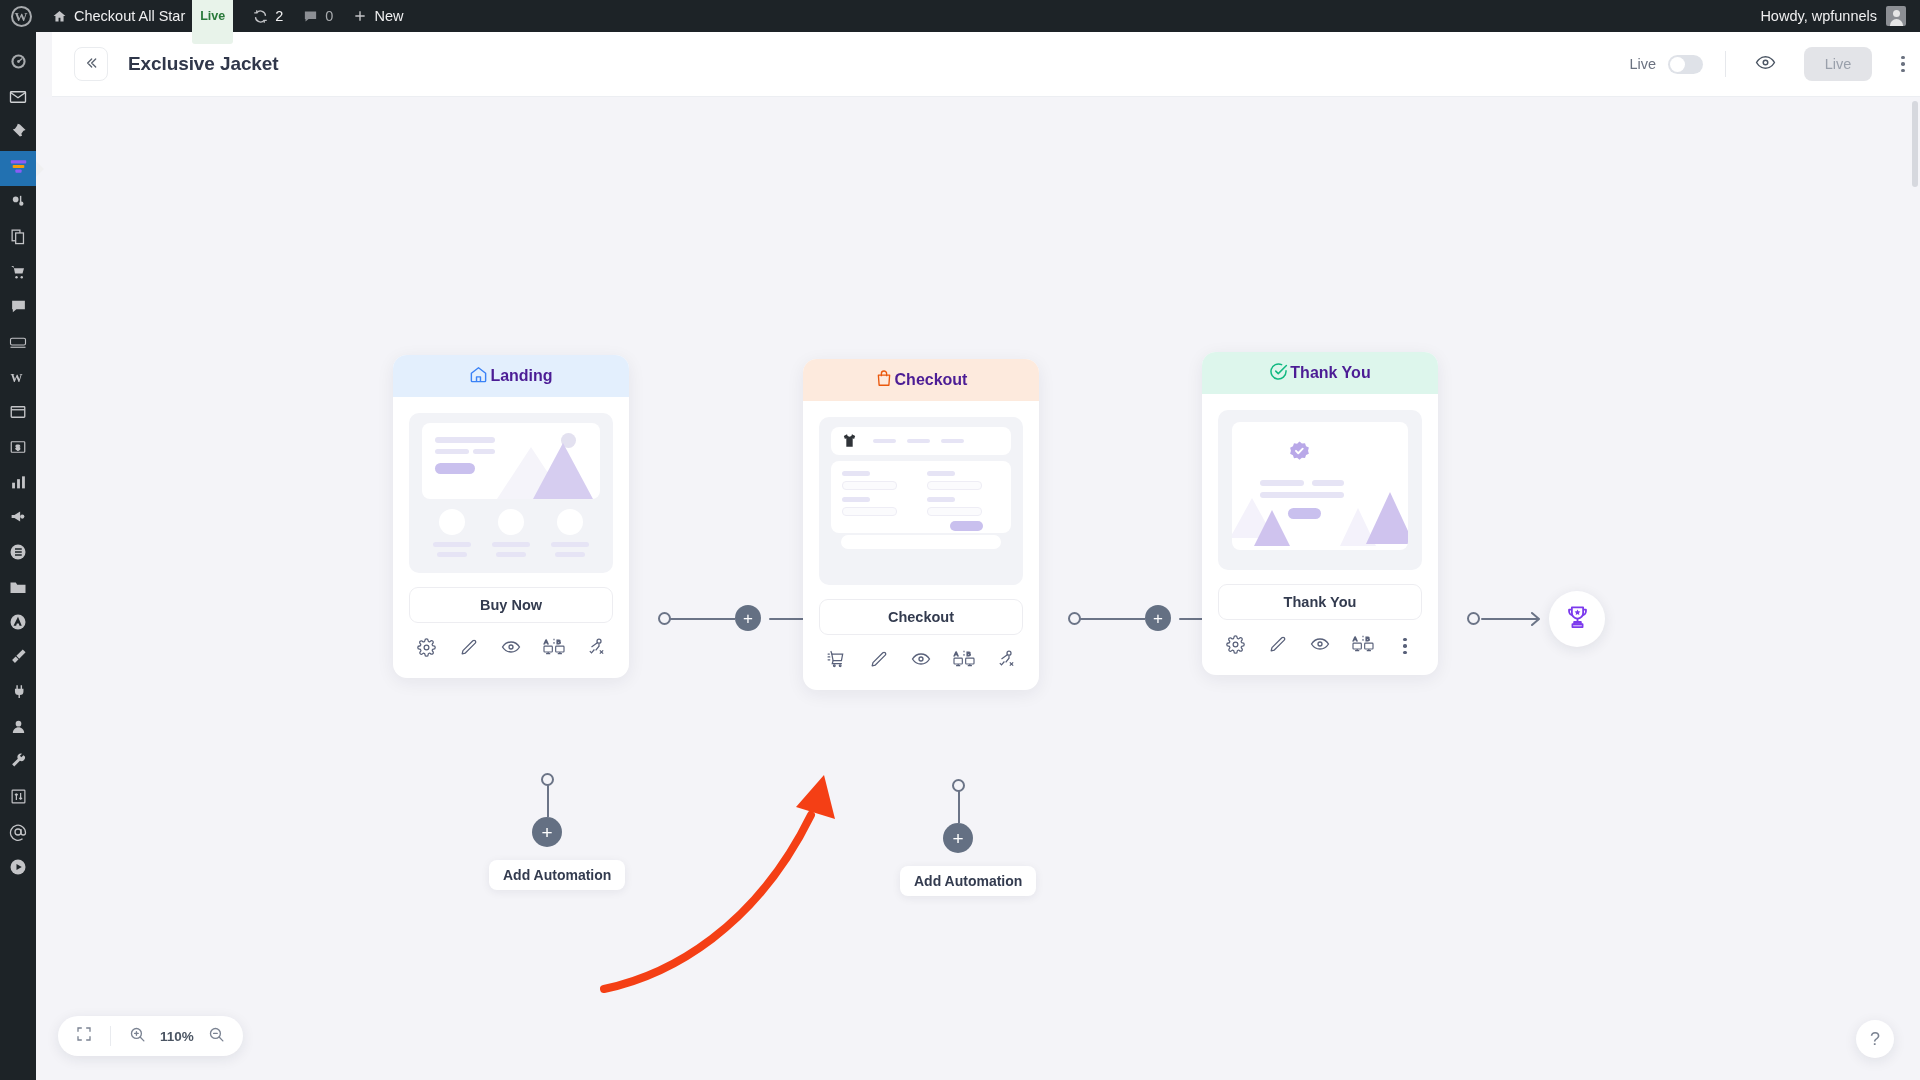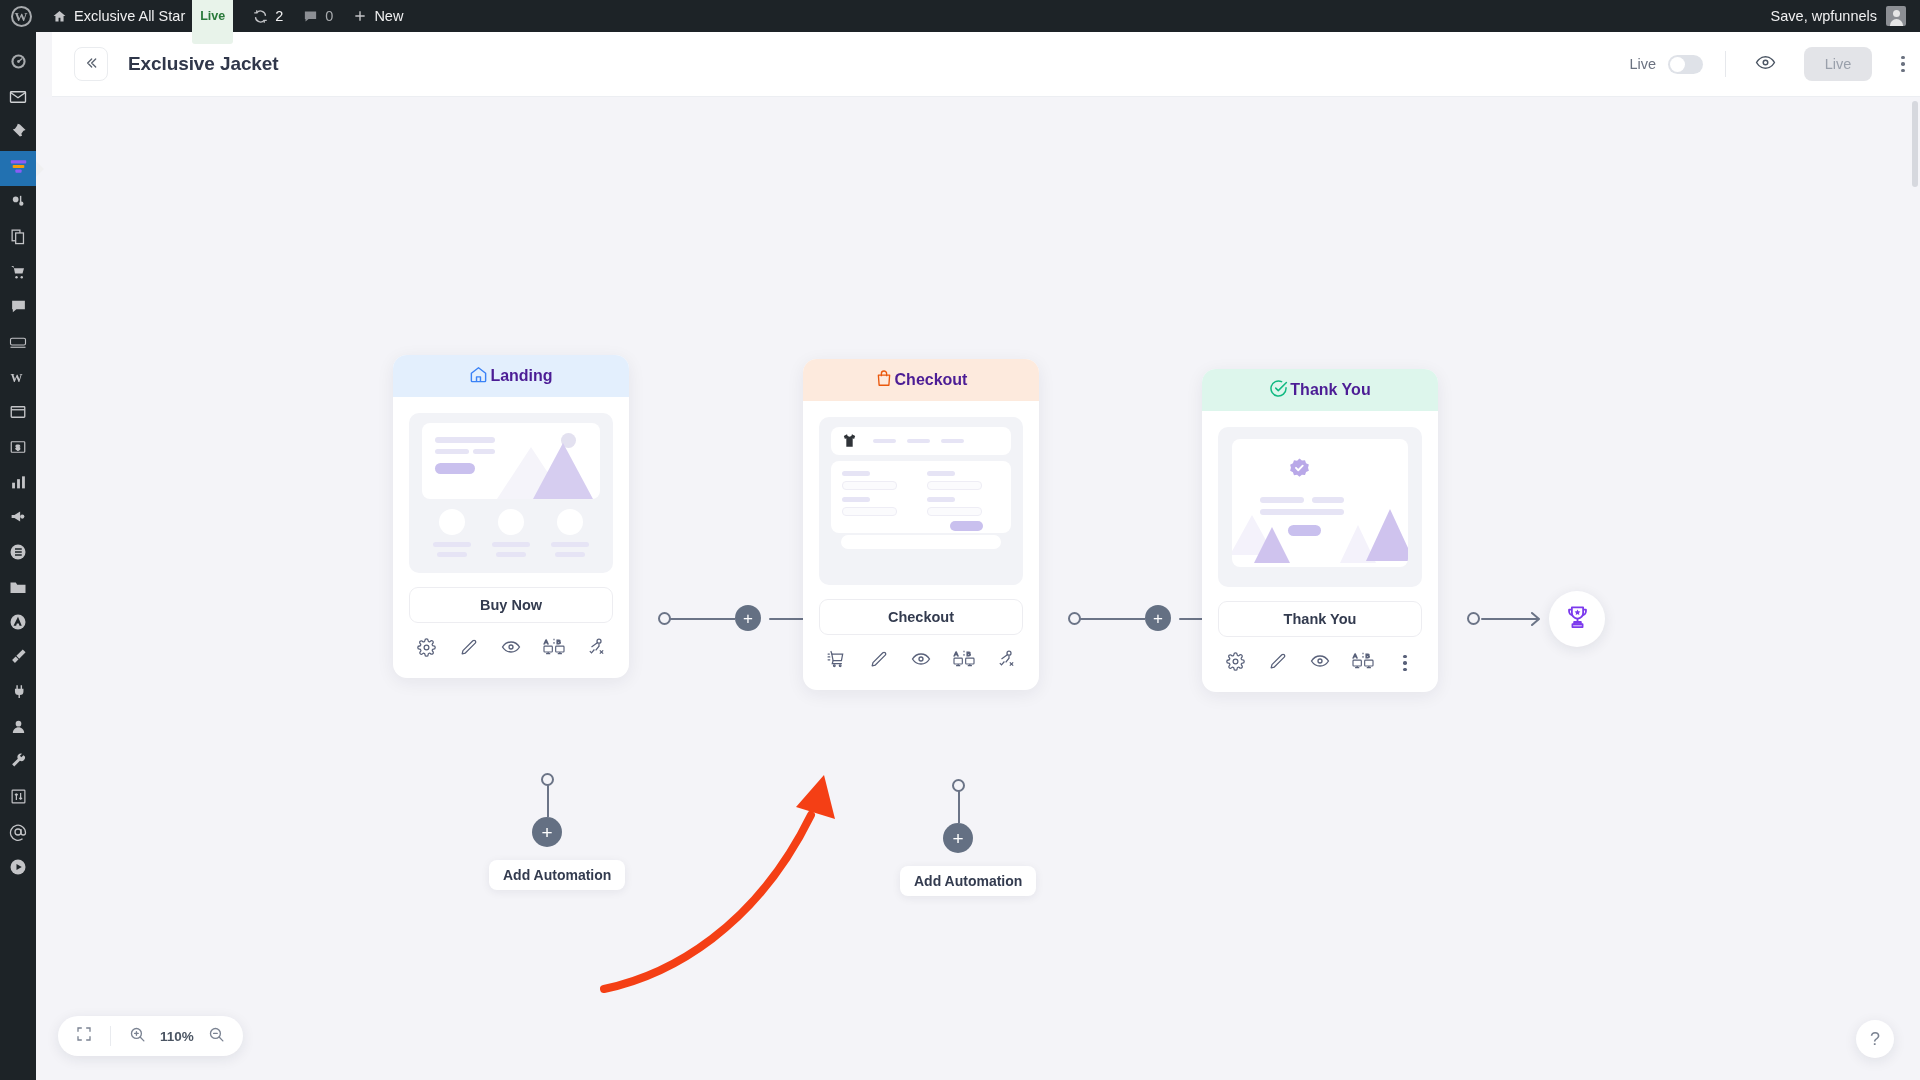--- a/index.html
+++ b/index.html
@@ -260,21 +260,21 @@
   <div class="ab-left">
     <div class="wp-logo-wrap">
       <div class="wp-logo">W</div>
     </div>
     <div class="ab-item">
       <span>
         <svg class="icon-svg" width="15" height="15" viewBox="0 0 24 24" fill="#c3c4c7">
             <path d="M12 3 2.5 11h3v9h5v-6h3v6h5v-9h3z"></path>
           </svg>
       </span>
-      <span>Exclusive All Star</span>
+      <span>Checkout All Star</span>
       <span class="badge-live">Live</span>
     </div>
     <div class="ab-item">
       <span>
         <svg class="icon-svg" width="15" height="15" viewBox="0 0 24 24" fill="none" stroke="#c3c4c7" stroke-width="2">
             <path d="M20 11a8 8 0 0 0-14-5M4 13a8 8 0 0 0 14 5"></path>
             <path d="M6 2v4H2M18 22v-4h4"></path>
           </svg>
       </span>
       <span class="ab-num">2</span>
@@ -290,21 +290,21 @@
     <div class="ab-item">
       <span>
         <svg class="icon-svg" width="14" height="14" viewBox="0 0 24 24" stroke="#c3c4c7" stroke-width="2.4">
             <path d="M12 4v16M4 12h16"></path>
           </svg>
       </span>
       <span>New</span>
     </div>
   </div>
   <div class="ab-right">
-    <span>Save, wpfunnels</span>
+    <span>Howdy, wpfunnels</span>
     <span class="avatar"></span>
   </div>
 </div>
 
 <div class="wp-sidebar">
   <div class="side-item">
     <span>
       <svg width="17" height="17" viewBox="0 0 24 24" fill="#a7aaad">
           <circle cx="12" cy="12" r="10"></circle>
           <circle cx="12" cy="12" r="7" fill="#1d2327"></circle>
@@ -724,21 +724,21 @@
   <div class="plus-node big" style="left:907px; top:726px;">+</div>
   <div class="auto-label" style="left:864px; top:769px;">Add Automation</div>
 
   <div class="dot-o" style="left:1032px; top:515px;"></div>
   <div class="line-h" style="left:1044px; top:521px; width:65px;"></div>
   <div class="plus-node" style="left:1109px; top:508px;">+</div>
   <svg style="position:absolute; left:1142px; top:512px;" width="56" height="20" viewBox="0 0 56 20">
     <path d="M2 10h44M40 4l7 6-7 6" fill="none" stroke="#6b7487" stroke-width="2" stroke-linecap="round" stroke-linejoin="round"></path>
   </svg>
 
-  <div class="node" style="left:1166px; top:272px;">
+  <div class="node" style="left:1166px; top:255px;">
     <div class="node-head thankyou">
       <span>
         <svg width="19" height="19" viewBox="0 0 24 24" fill="none" stroke="#10b981" stroke-width="1.9" stroke-linecap="round" stroke-linejoin="round">
             <path d="M21.5 11.2V12a9.5 9.5 0 1 1-5.6-8.7"></path>
             <path d="M8.5 11.5l3.2 3.2L22 4.5"></path>
           </svg>
       </span>
       <span>Thank You</span>
     </div>
 

